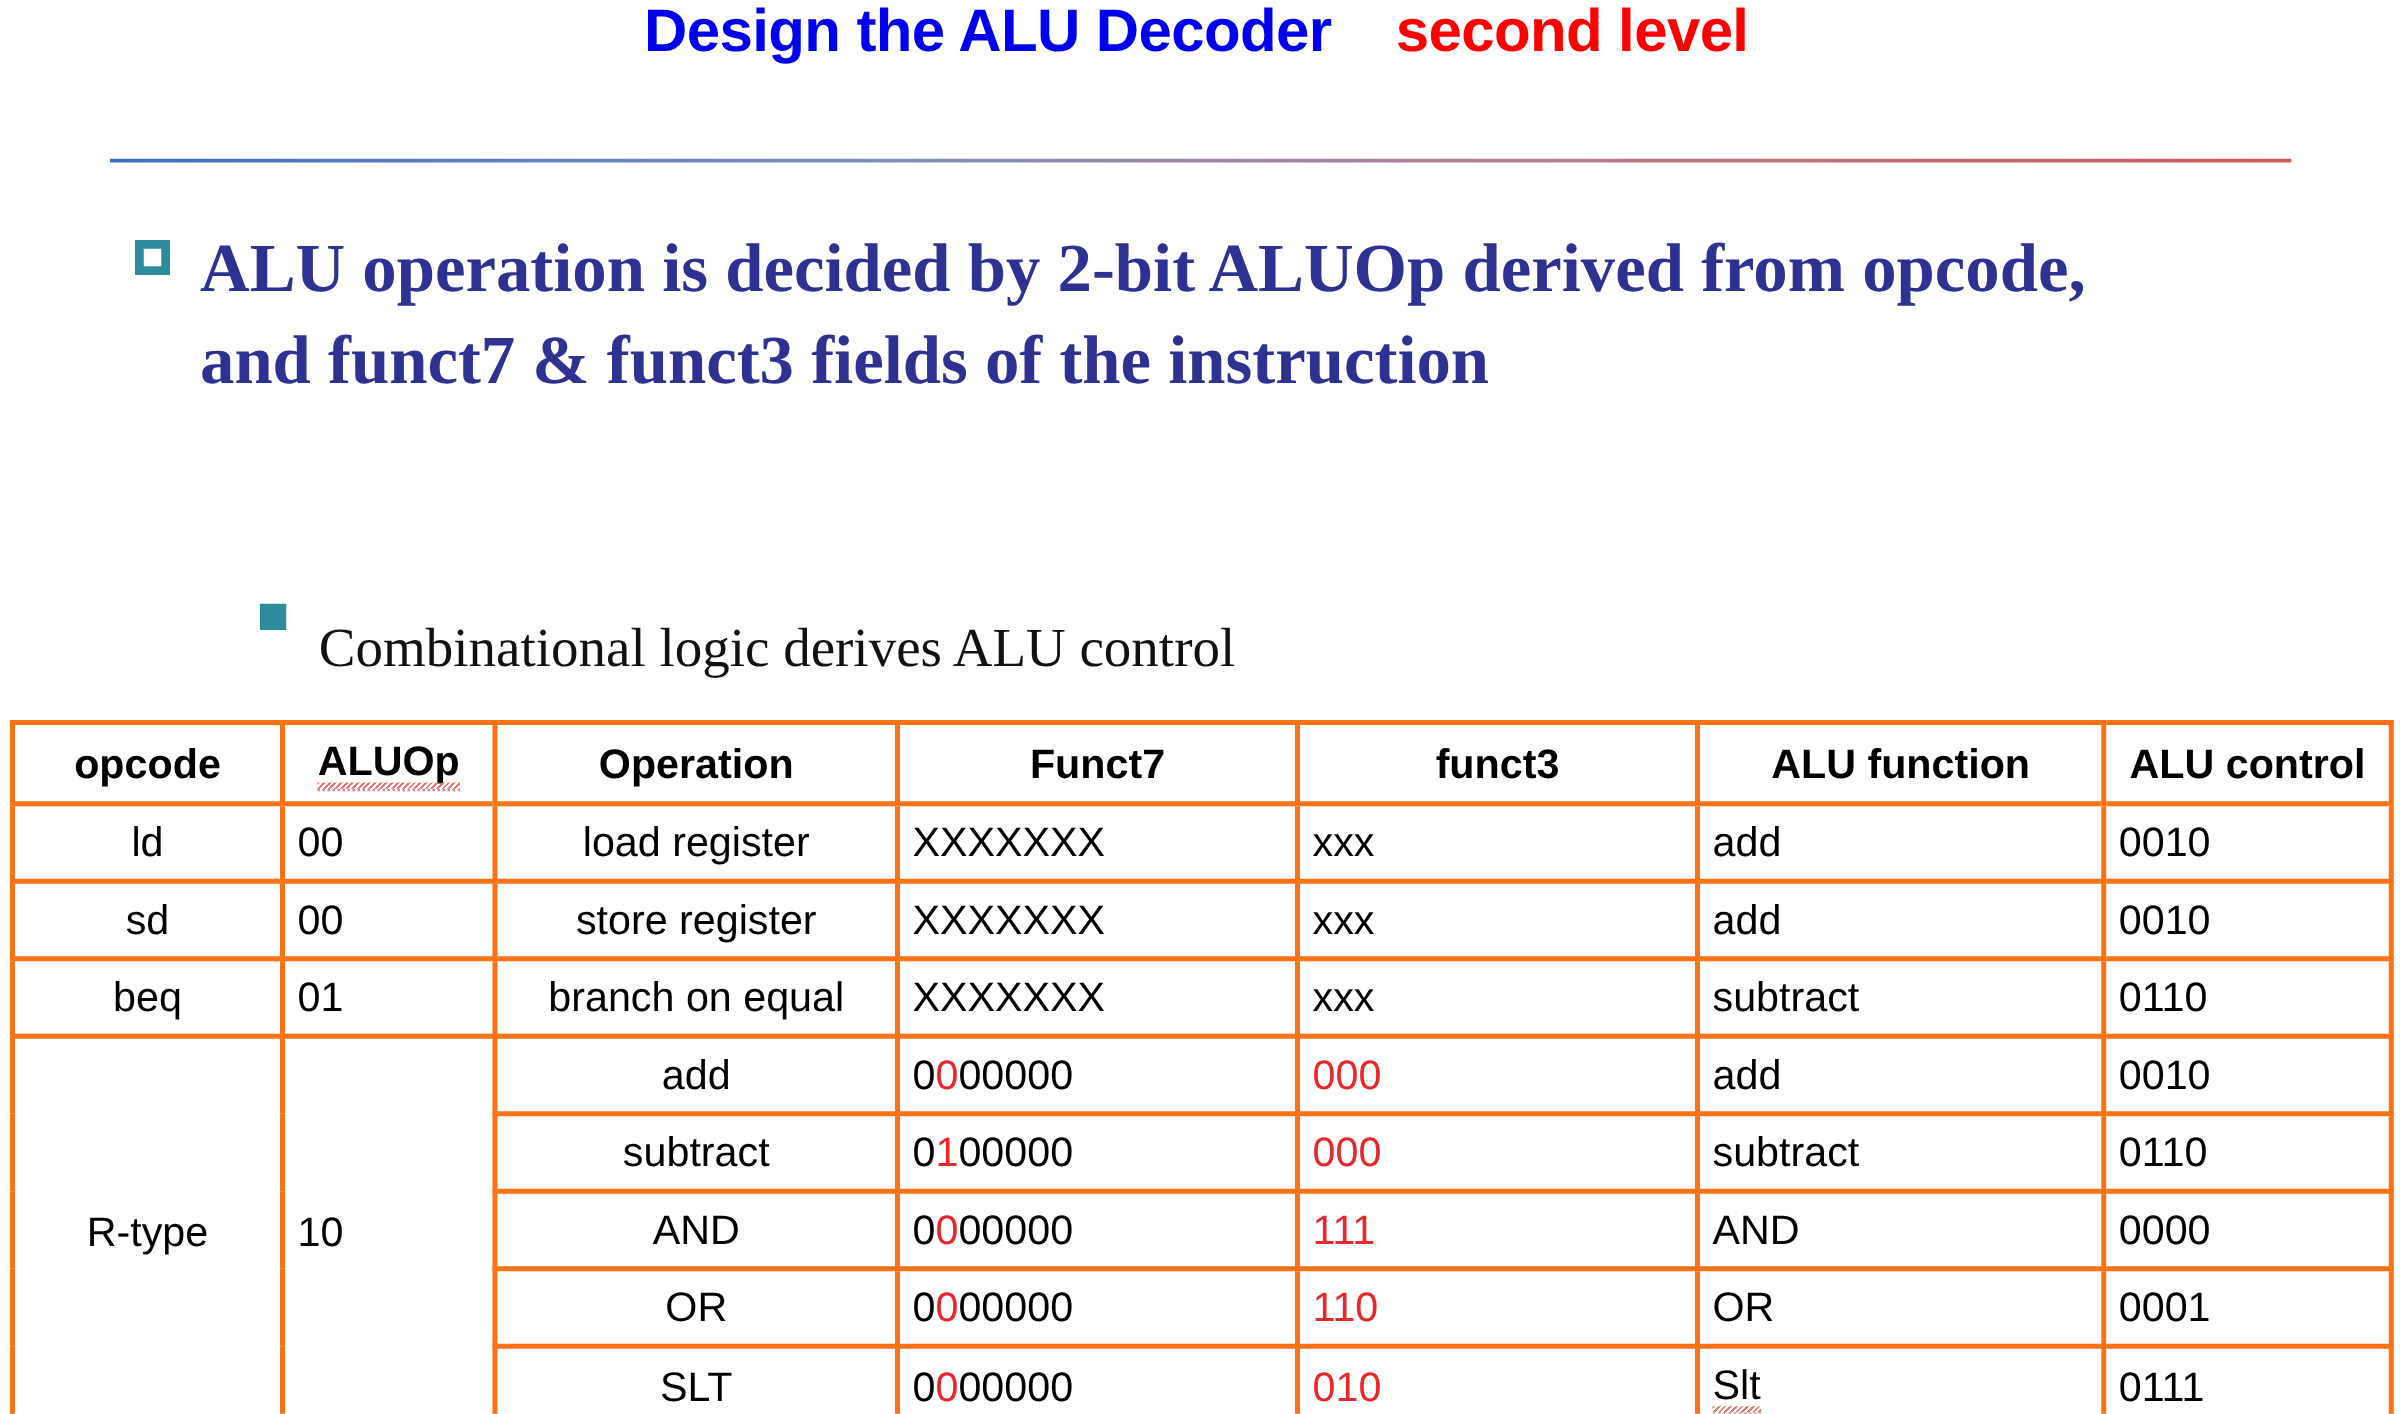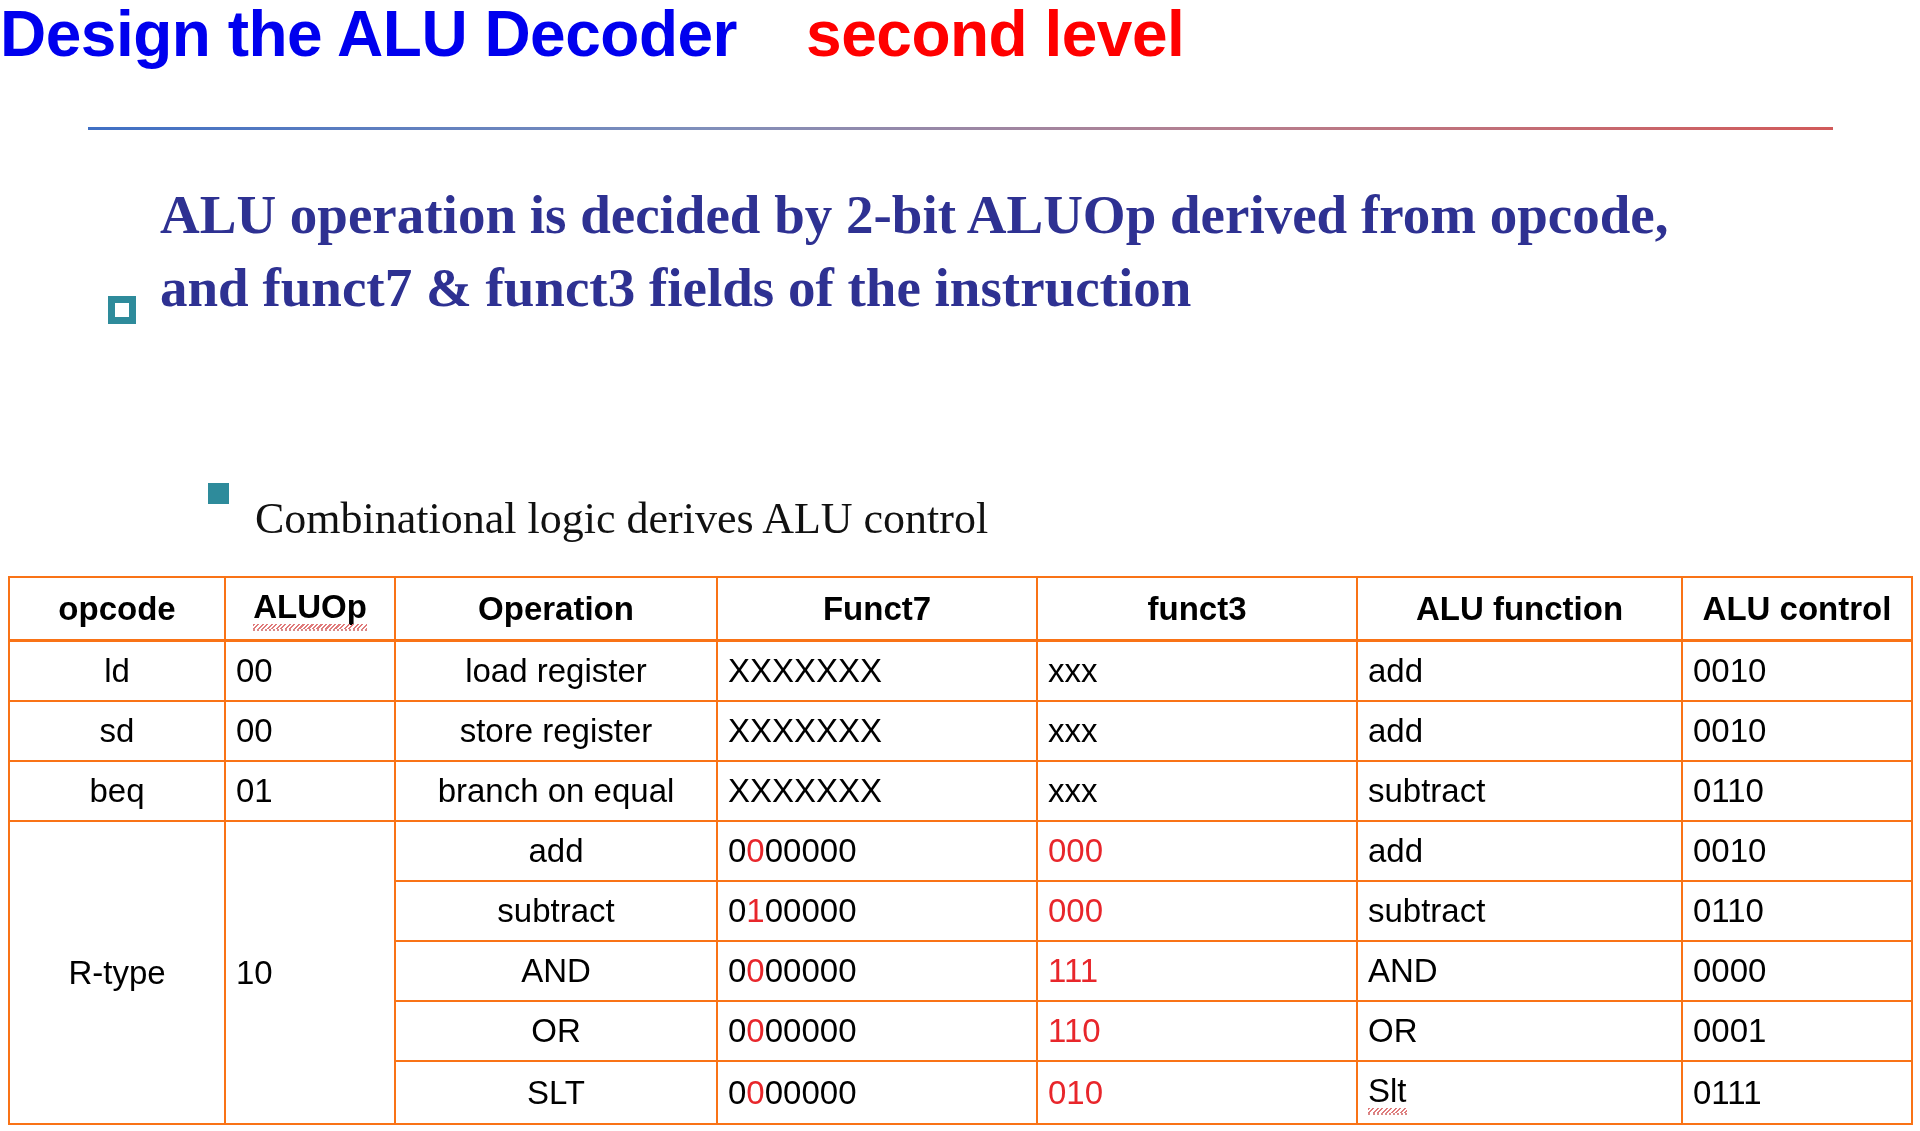--- a/index.html
+++ b/index.html
@@ -14,24 +14,24 @@
     font-family: "Liberation Sans", sans-serif;
     overflow: hidden;
   }
 
   
   .slide-title {
     position: absolute;
     left: 0;
     top: 2px;
     width: 1914px;
-    text-align: left;
+    text-align: center;
     font-family: "Liberation Sans", sans-serif;
     font-weight: bold;
-    font-size: 64px;
+    font-size: 48px;
     line-height: 1.02;
     white-space: nowrap;
     letter-spacing: -0.5px;
   }
   .title-main  { color: #0000EE; }
   .title-accent{ color: #FF0000; }
 
   .title-rule {
     position: absolute;
     left: 88px;
@@ -41,21 +41,21 @@
     background: linear-gradient(to right, #3f6fc4 0%, #7f8fbb 35%, #b57f8f 65%, #d15a5a 100%);
   }
 
   
   .bullet-l1 {
     position: absolute;
     left: 108px;
     top: 178px;
     width: 1760px;
     display: flex;
-    align-items: flex-end;
+    align-items: flex-start;
   }
   .sq-hollow {
     flex: 0 0 auto;
     width: 28px;
     height: 28px;
     border: 7px solid #2E8B9B;
     background: #ffffff;
     margin-top: 14px;
     margin-right: 24px;
     box-sizing: border-box;
@@ -102,21 +102,21 @@
     width: 1903px;
   }
   table.alu {
     border-collapse: collapse;
     width: 1903px;
     table-layout: fixed;
     font-family: "Liberation Sans", sans-serif;
   }
   table.alu th,
   table.alu td {
-    border: 2px solid #f97316;
+    border: 4px solid #f97316;
     font-size: 33px;
     color: #000000;
     height: 58px;
     padding: 10px 10px;
     box-sizing: border-box;
     vertical-align: middle;
   }
   table.alu thead th {
     font-weight: bold;
     text-align: center;

